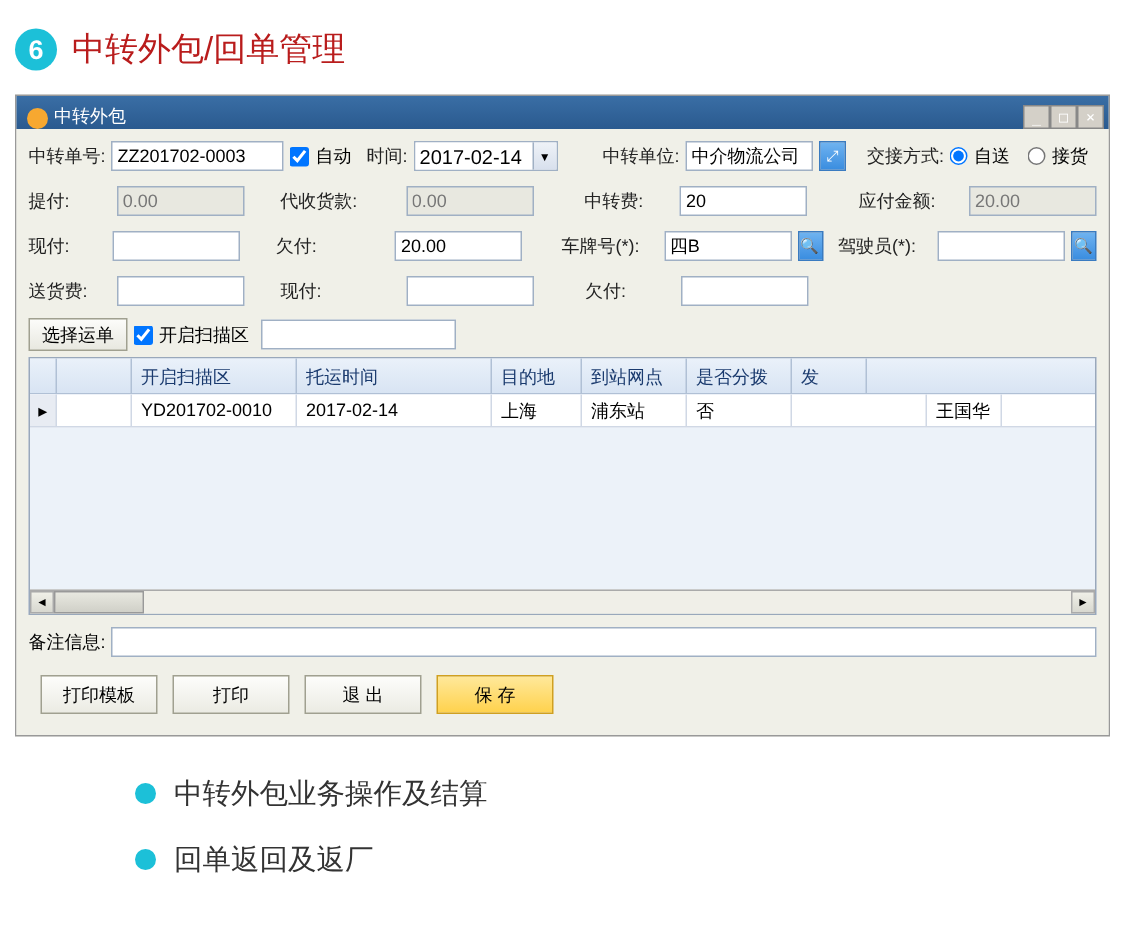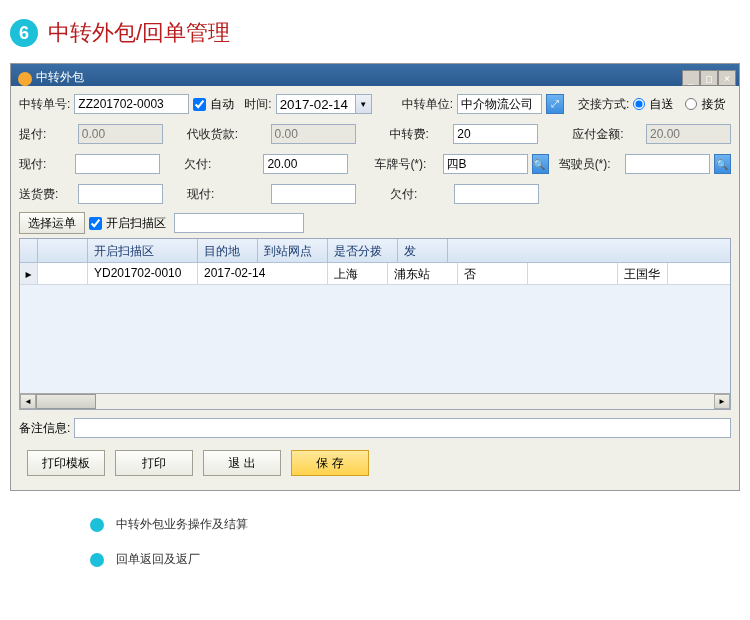--- a/index.html
+++ b/index.html
@@ -45,21 +45,21 @@
 .hscroll-track { flex: 1; background: #f0efe8; display: flex; }
 .hscroll-thumb { width: 60px; background: linear-gradient(#e8e8e0,#d0d0c8); border: 1px solid #999; }
 .remark-row { display: flex; align-items: center; margin-top: 8px; gap: 4px; }
 .remark-inp { flex: 1; height: 20px; border: 1px solid #a0b0c4; background: #fff; padding: 0 3px; }
 .footer-btns { display: flex; gap: 10px; padding: 12px 8px 8px 8px; }
 .fbtn { height: 26px; width: 78px; background: linear-gradient(#fdfdfb,#ebebe3); border: 1px solid #a0a090; cursor: pointer; font-size: 12px; }
 .fbtn-primary { background: linear-gradient(#ffe89a,#ffd24d); border-color: #d0a020; }
 .bullets { padding: 20px 90px 20px 90px; }
 .bullet { display: flex; align-items: center; gap: 12px; margin-bottom: 18px; }
 .bdot { width: 14px; height: 14px; border-radius: 50%; background: #1cc0d8; }
-.btxt { font-size: 12px; color: #333; }
+.btxt { font-size: 19px; color: #333; }
 </style>
 </head>
 <body>
 
 <div class="header">
   <div class="badge-num">6</div>
   <div class="header-title">中转外包/回单管理</div>
 </div>
 
 <div class="window">
@@ -137,20 +137,21 @@
       <input type="checkbox" class="chk" checked="" style="">
       <span>开启扫描区</span>
       <input class="inp" style="width: 130px; margin-left: 4px;">
     </div>
 
     <div class="grid-wrap">
       <div class="grid-head">
         <div class="gh-cell c0"></div>
         <div class="gh-cell c1"></div>
         <div class="gh-cell c2">开启扫描区</div>
+        <div class="gh-cell c3">托运时间</div>
         <div class="gh-cell c4">目的地</div>
         <div class="gh-cell c5">到站网点</div>
         <div class="gh-cell c6">是否分拨</div>
         <div class="gh-cell c8">发</div>
       </div>
       <div class="grid-body">
         <div class="grid-row">
           <div class="gr-cell row-sel c0">▸</div>
           <div class="gr-cell c1"></div>
           <div class="gr-cell c2">YD201702-0010</div>

